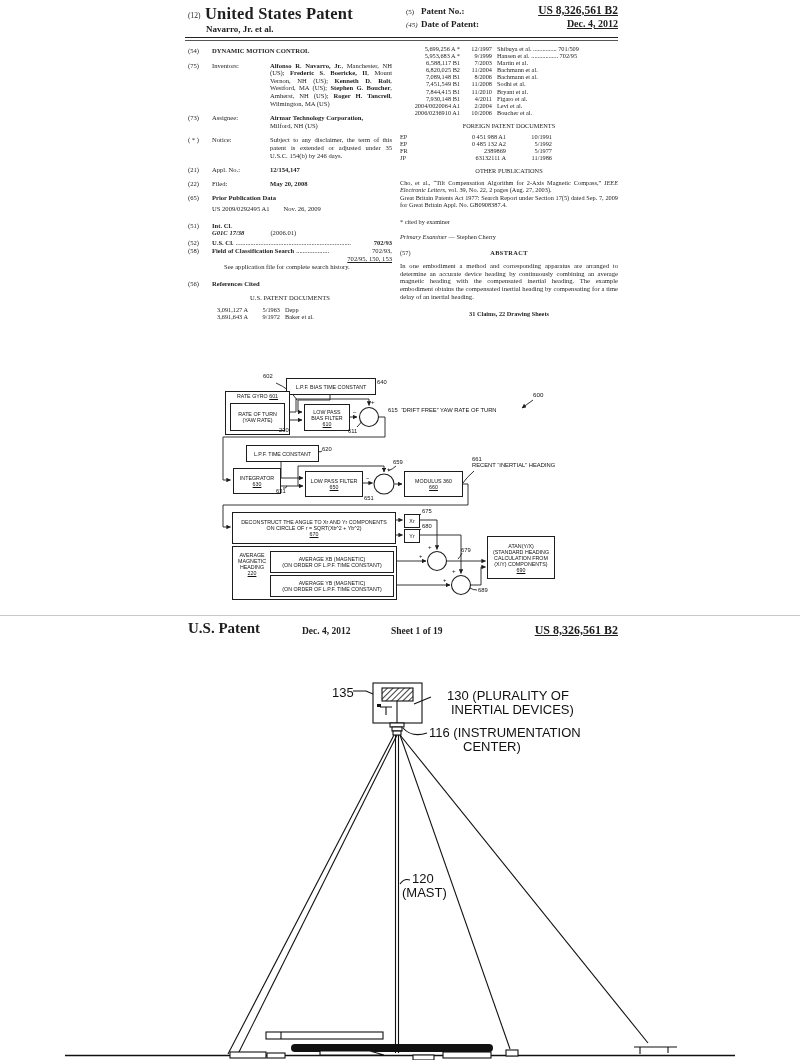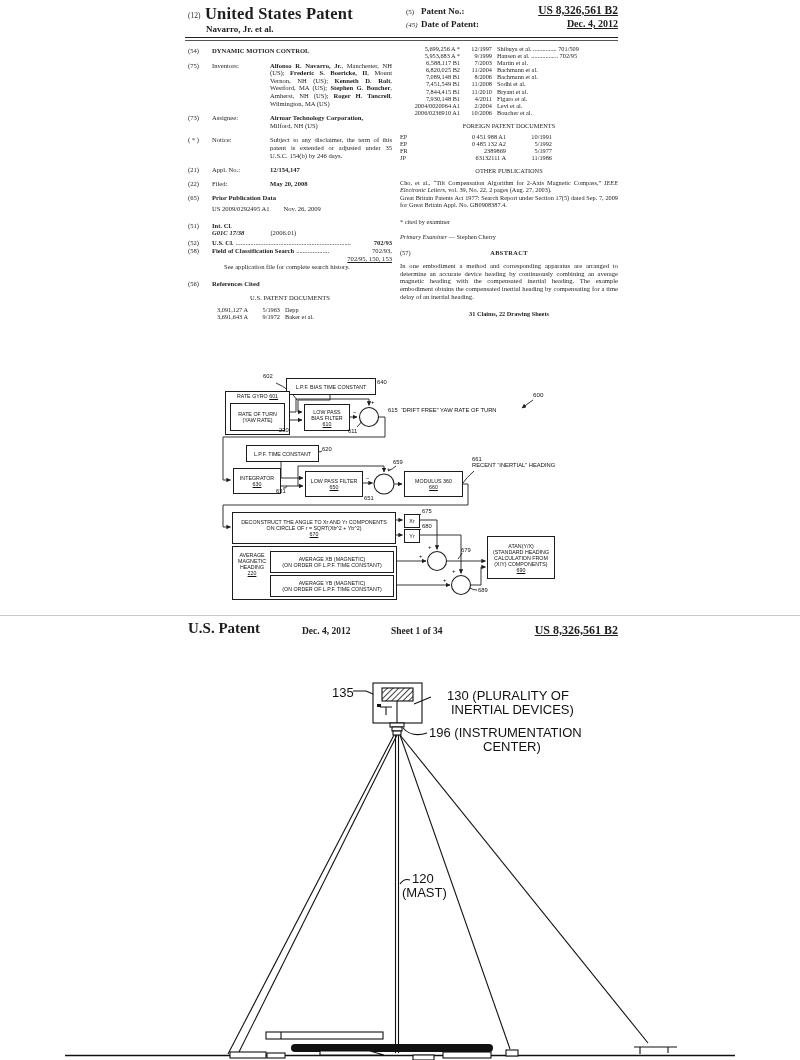--- a/index.html
+++ b/index.html
@@ -372,21 +372,21 @@
     <span class="dref" style="left:461px;top:547px;">679</span>
     <span class="dref" style="left:478px;top:587px;">689</span>
   </div>
 </div>
 
 <div class="sep"></div>
 
 <div>
   <div class="abs b" style="left:188px;top:620px;font-size:15px;">U.S. Patent</div>
   <div class="abs b" style="left:302px;top:626px;font-size:9.5px;">Dec. 4, 2012</div>
-  <div class="abs b" style="left:391px;top:626px;font-size:9.5px;">Sheet 1 of 34</div>
+  <div class="abs b" style="left:391px;top:626px;font-size:9.5px;">Sheet 1 of 19</div>
   <div class="abs b rt" style="left:498px;top:623px;width:120px;font-size:12px;">US 8,326,561 B2</div>
 
   <svg style="left:60px;top:650px;" width="700" height="410" viewBox="60 650 700 410">
     <defs>
       <pattern id="hatch" width="4" height="4" patternUnits="userSpaceOnUse" patternTransform="rotate(45)">
         <rect width="4" height="4" fill="#ffffff"></rect>
         <line x1="0" y1="0" x2="0" y2="4" stroke="#111" stroke-width="1.6"></line>
       </pattern>
     </defs>
     <g fill="none" stroke="#111" stroke-width="1.1">
@@ -429,17 +429,17 @@
         <rect x="443" y="1052" width="48" height="6" fill="#ffffff"></rect>
         <rect x="506" y="1050" width="12" height="6" fill="#ffffff"></rect>
         <path d="M634,1047 H677 M640,1047 V1054 M668,1047 V1053"></path>
       </g>
     </g>
   </svg>
 
   <span class="figlbl" style="left:332px;top:686px;">135</span>
   <span class="figlbl" style="left:433px;top:689px;margin-left:14px;">130 (PLURALITY OF</span>
   <span class="figlbl" style="left:451px;top:703px;">INERTIAL DEVICES)</span>
-  <span class="figlbl" style="left:429px;top:726px;">196 (INSTRUMENTATION</span>
-  <span class="figlbl" style="left:463px;top:740px;margin-left:20px;">CENTER)</span>
+  <span class="figlbl" style="left:429px;top:726px;">116 (INSTRUMENTATION</span>
+  <span class="figlbl" style="left:463px;top:740px;">CENTER)</span>
   <span class="figlbl" style="left:412px;top:872px;">120</span>
   <span class="figlbl" style="left:402px;top:886px;">(MAST)</span>
 </div>
 
 </body></html>

